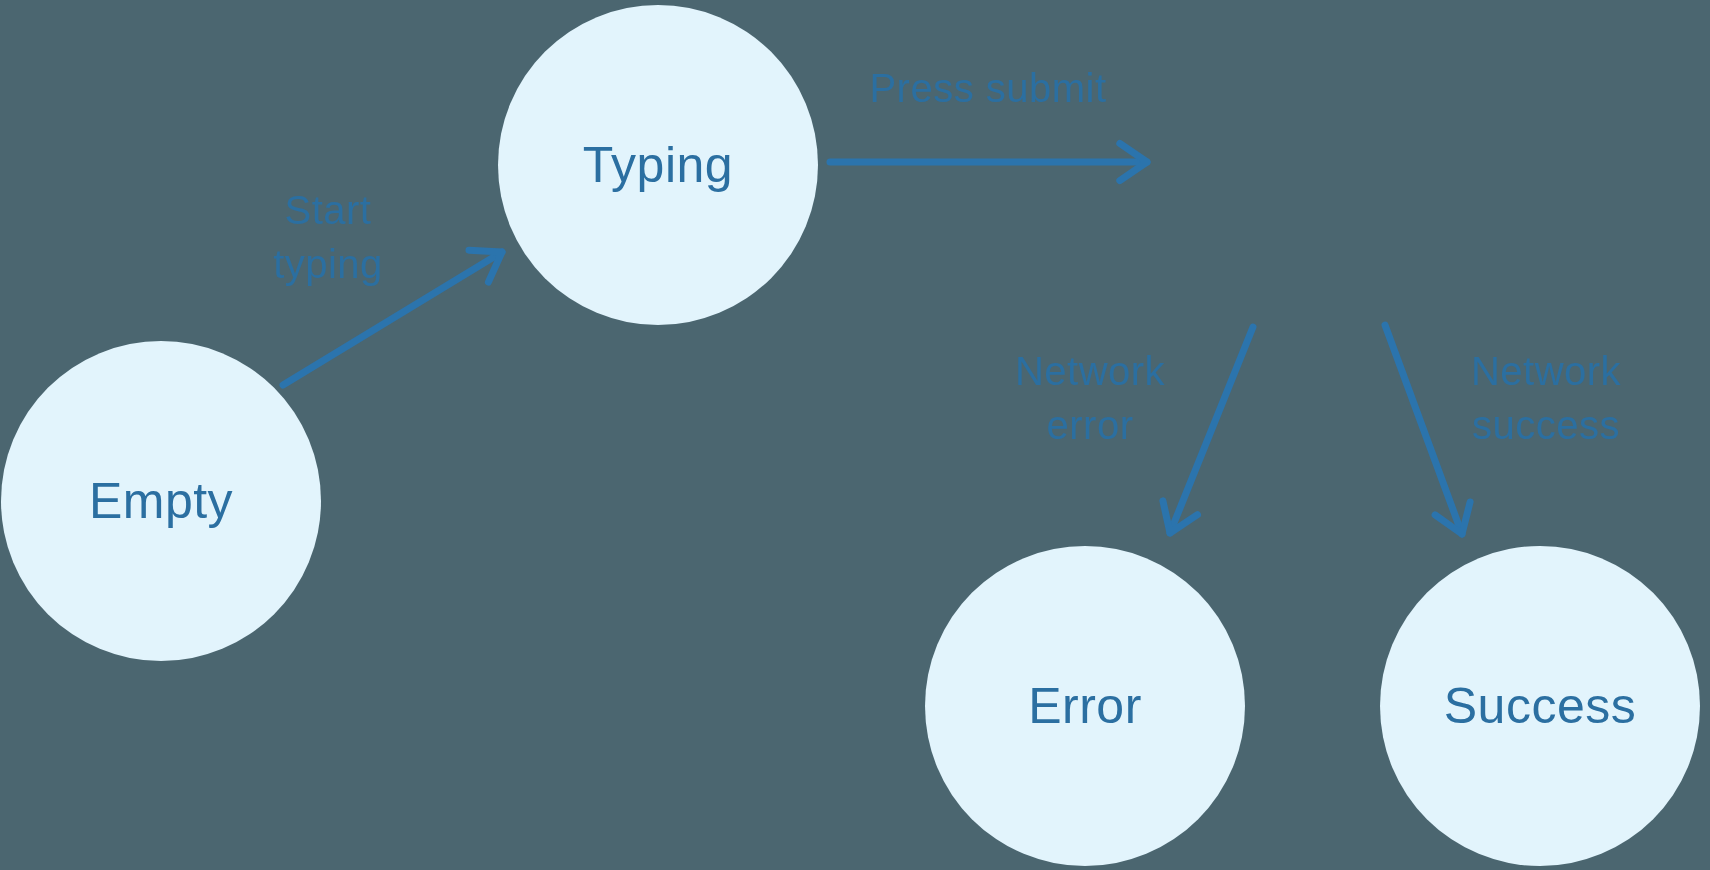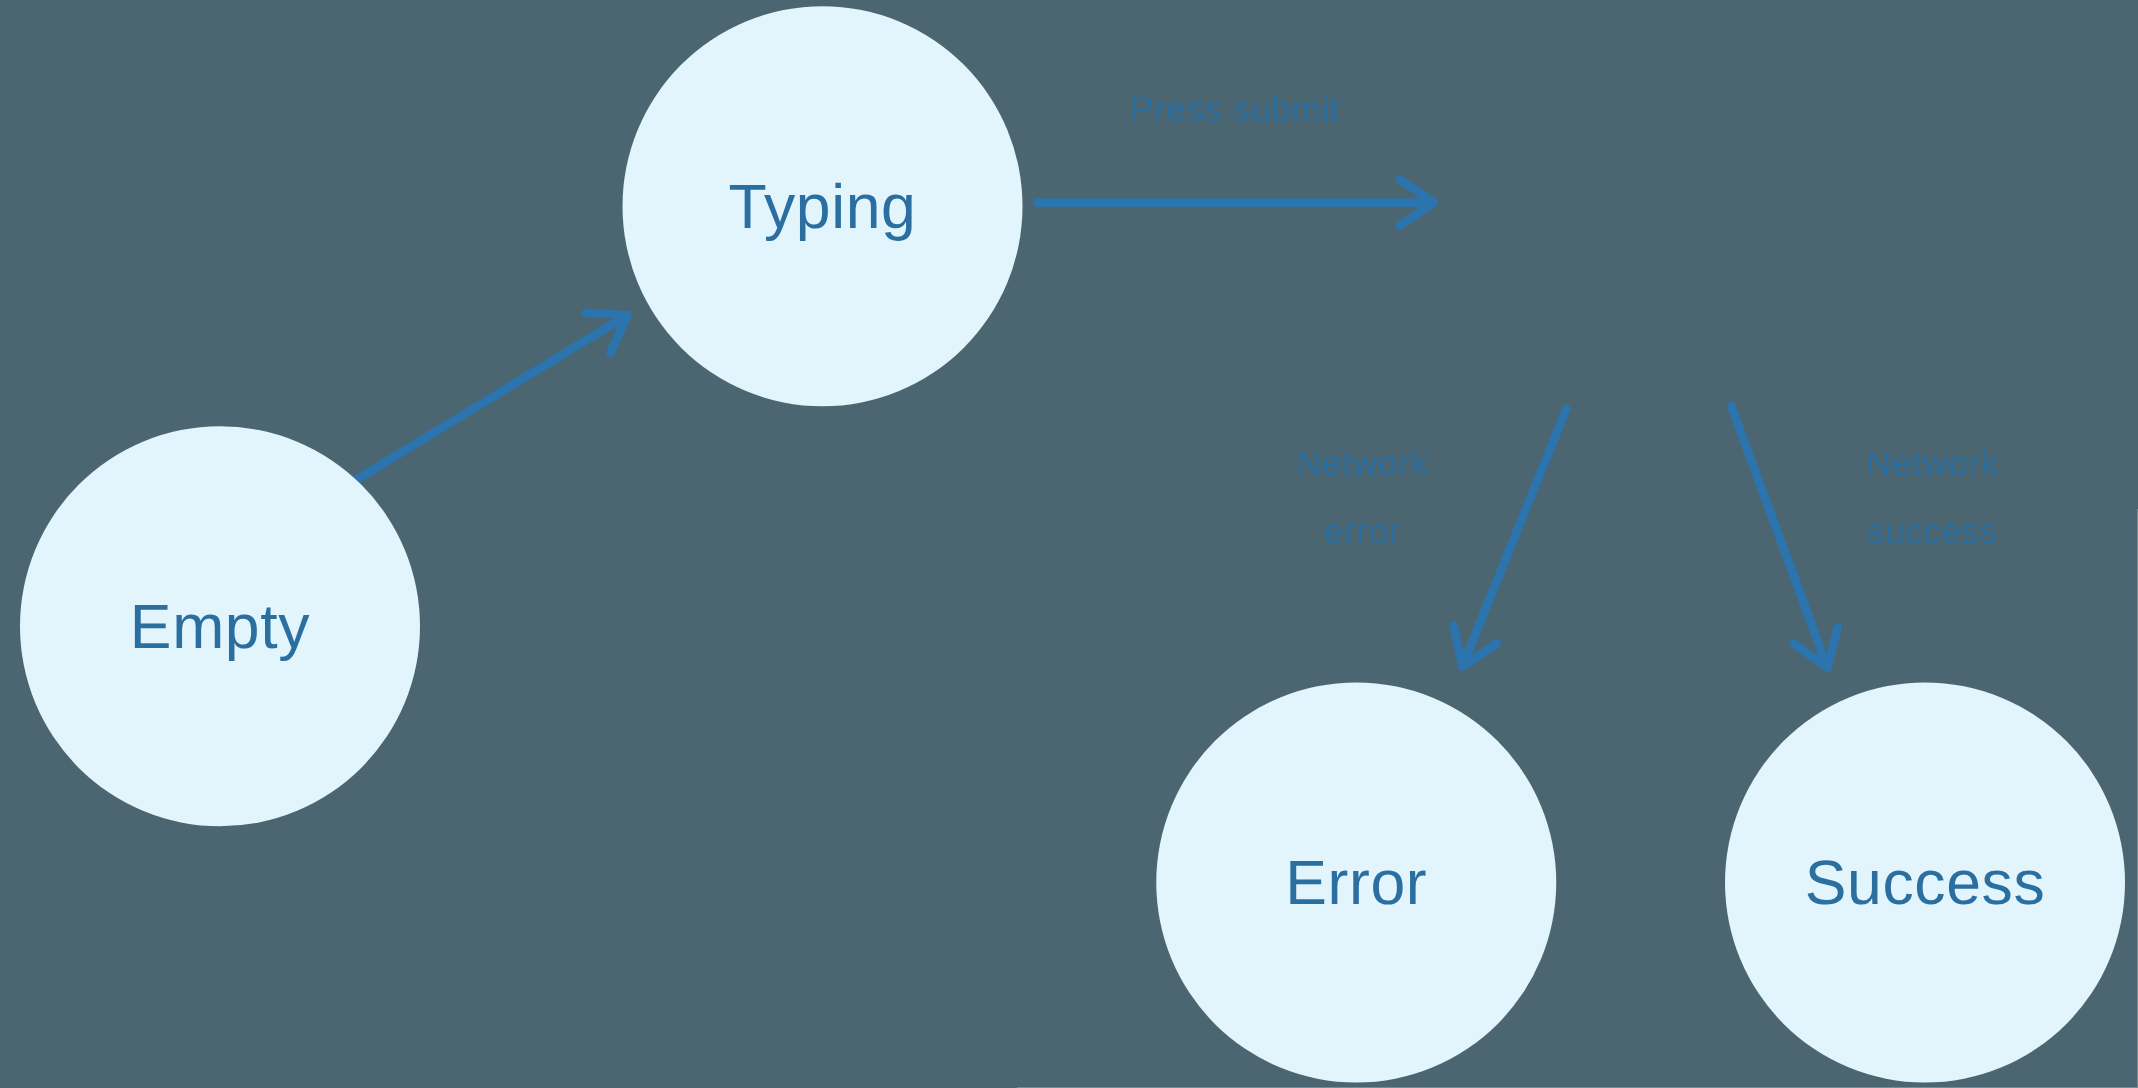--- a/index.html
+++ b/index.html
@@ -24,21 +24,21 @@
     color: var(--node-text, #2B6FA1);
     font-size: 50px;
     letter-spacing: 0.5px;
     white-space: nowrap;
   }
   .edge-label {
     position: absolute;
     transform: translate(-50%, -50%);
     text-align: center;
     color: var(--edge-text, #2B6FA1);
-    font-size: 28px;
+    font-size: 40px;
     line-height: 54px;
     letter-spacing: 0.5px;
     white-space: nowrap;
   }
   .edge-line {
     display: block;
   }
   .edge-line:empty {
     display: none;
   }
@@ -68,33 +68,37 @@
       <g fill="none" stroke="#2B74AD" stroke-width="7" stroke-linecap="round" stroke-linejoin="round">
         <line x1="1253" y1="327" x2="1170" y2="533"></line>
         <polyline points="1162.9,500.8 1170,533 1197.5,514.7"></polyline>
       </g>
       <g fill="none" stroke="#2B74AD" stroke-width="7" stroke-linecap="round" stroke-linejoin="round">
         <line x1="1385" y1="325" x2="1462" y2="534"></line>
         <polyline points="1435.1,514.9 1462,534 1470.1,502.0"></polyline>
       </g>
     </svg>
 
-  <div class="node" style="left: 16px; top: 341px; width: 320px; height: 320px; justify-content: center;">
+  <div class="node" style="left: 1px; top: 341px; width: 320px; height: 320px; justify-content: center;">
     <span class="node-label">Empty</span>
   </div>
   <div class="node" style="left: 498px; top: 5px; width: 320px; height: 320px;">
     <span class="node-label">Typing</span>
   </div>
   <div class="node" style="left: 925px; top: 546px; width: 320px; height: 320px;">
     <span class="node-label">Error</span>
   </div>
   <div class="node" style="left: 1380px; top: 546px; width: 320px; height: 320px;">
     <span class="node-label">Success</span>
   </div>
 
+  <div class="edge-label" style="left: 328px; top: 237px;">
+    <span class="edge-line">Start</span>
+    <span class="edge-line">typing</span>
+  </div>
   <div class="edge-label" style="left: 988px; top: 88px;">
     <span class="edge-line">Press submit</span>
 
   </div>
   <div class="edge-label" style="left: 1090px; top: 398px;">
     <span class="edge-line">Network</span>
     <span class="edge-line">error</span>
   </div>
   <div class="edge-label" style="left: 1546px; top: 398px;">
     <span class="edge-line">Network</span>

